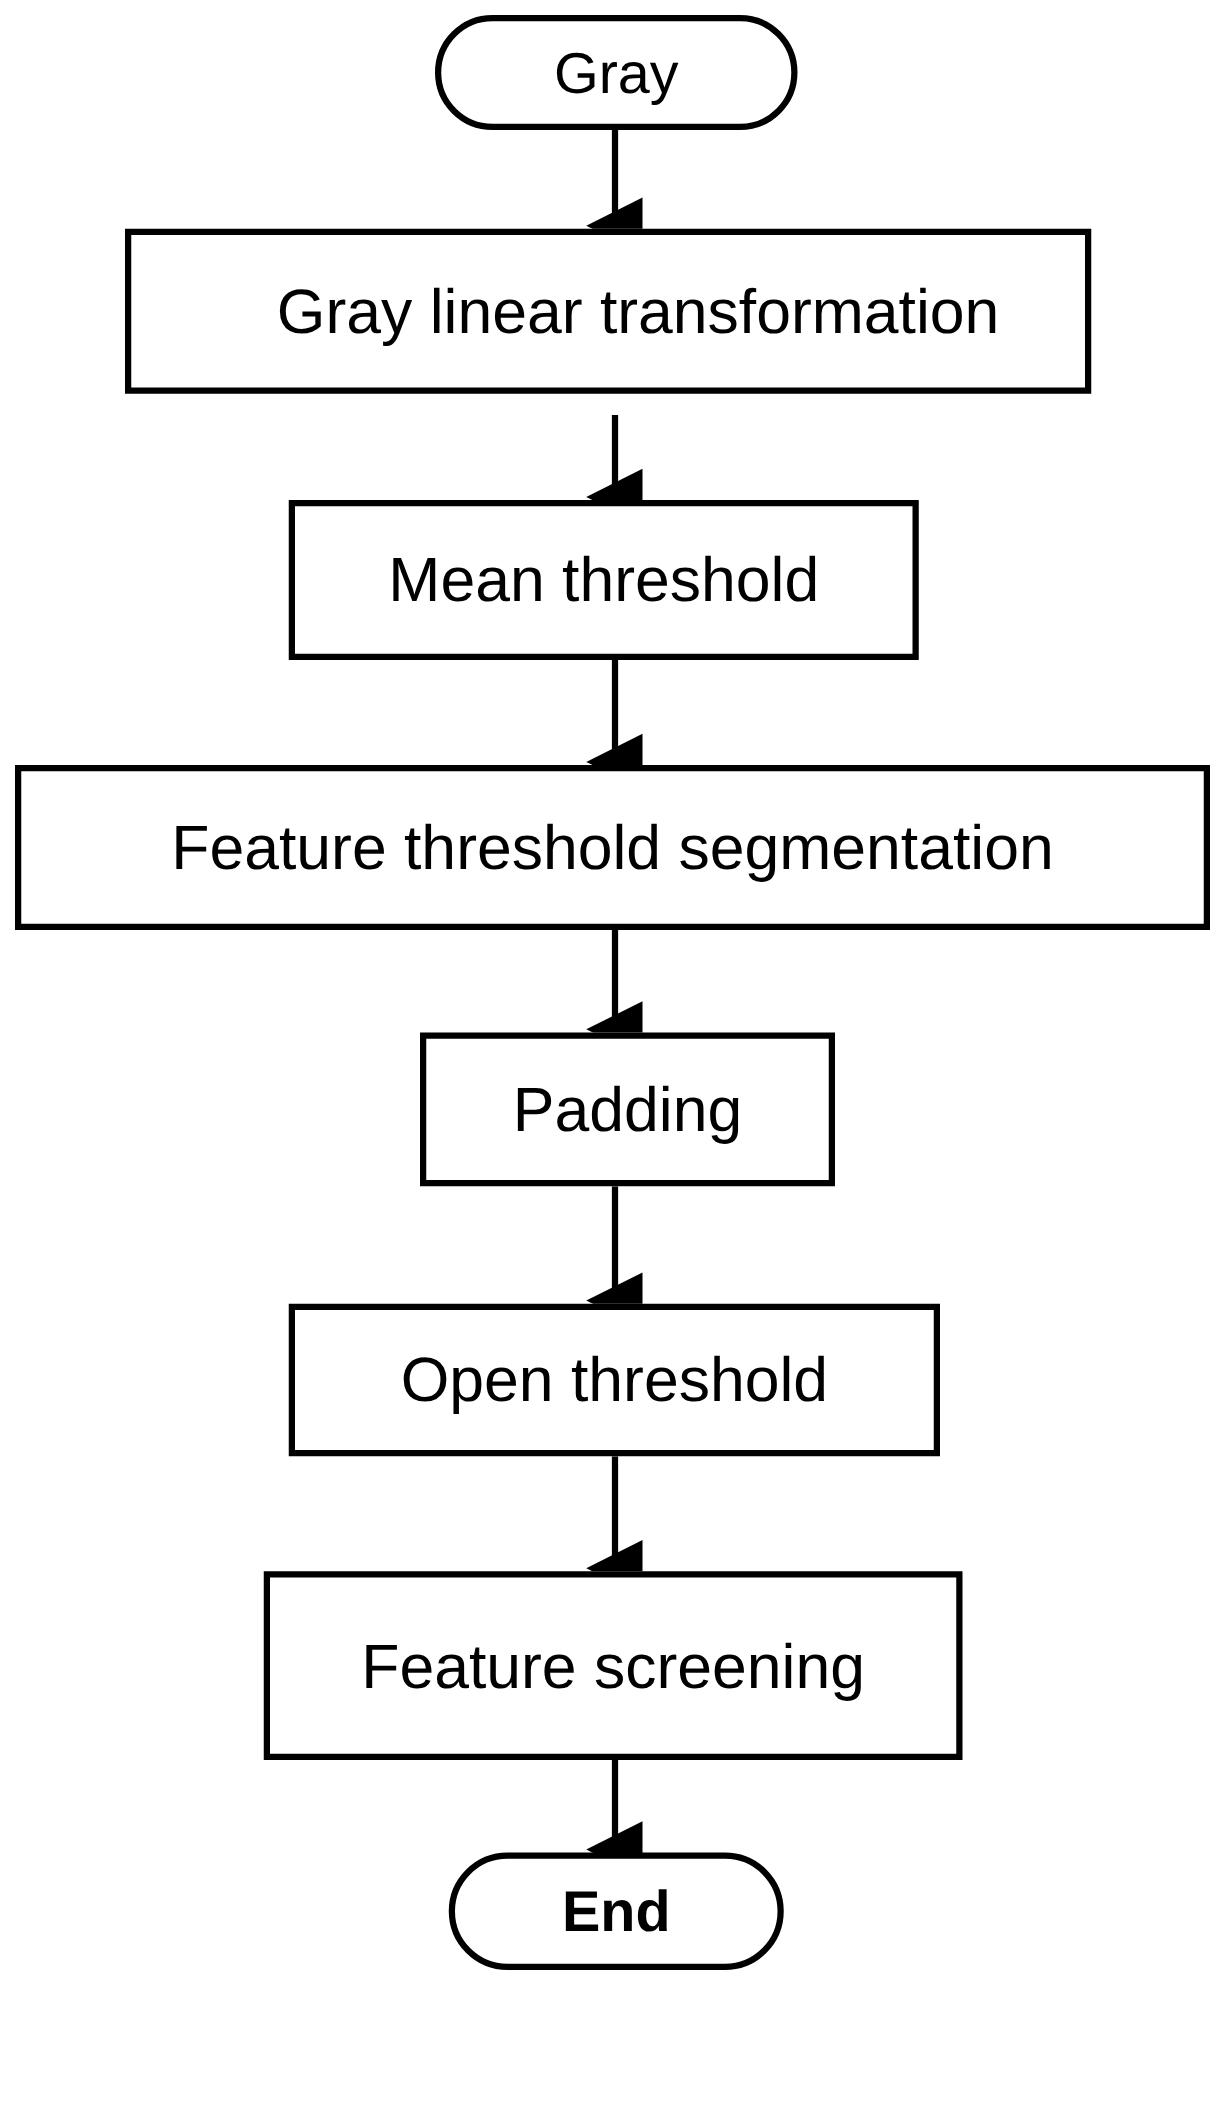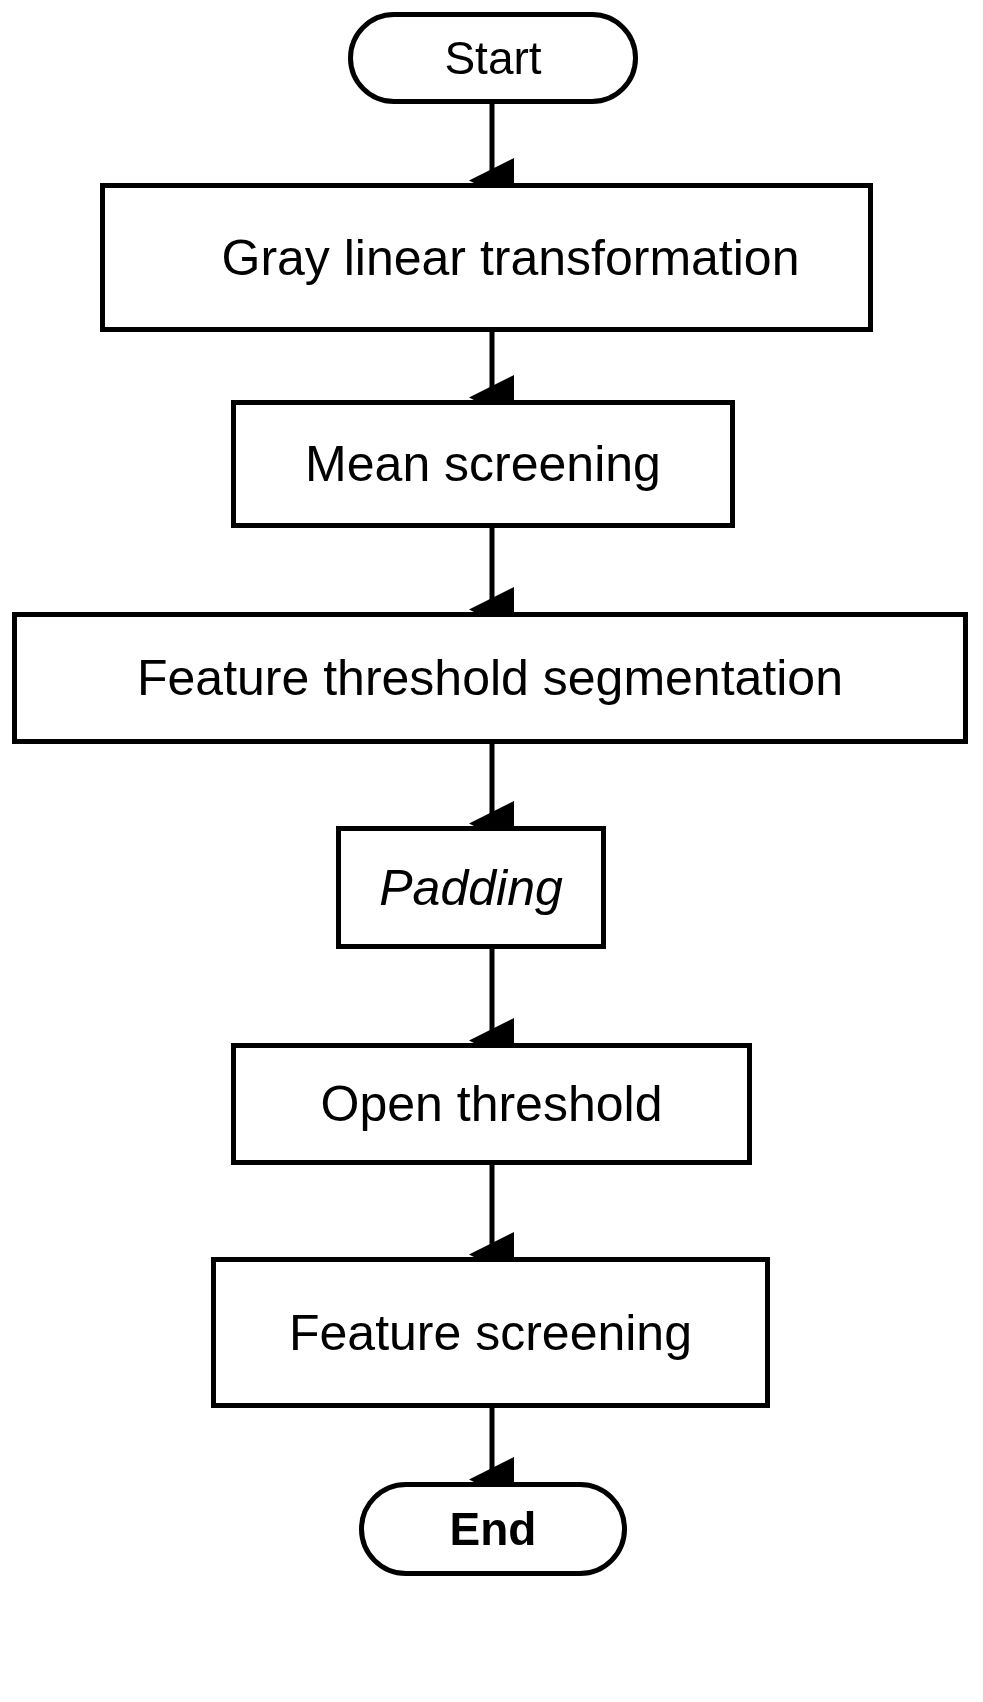--- a/index.html
+++ b/index.html
@@ -70,36 +70,36 @@
         <line x1="492" y1="332" x2="492" y2="397" stroke="#000000" stroke-width="5" marker-end="url(#arrowhead)"></line>
         <line x1="492" y1="528" x2="492" y2="609" stroke="#000000" stroke-width="5" marker-end="url(#arrowhead)"></line>
         <line x1="492" y1="744" x2="492" y2="823" stroke="#000000" stroke-width="5" marker-end="url(#arrowhead)"></line>
         <line x1="492" y1="949" x2="492" y2="1040" stroke="#000000" stroke-width="5" marker-end="url(#arrowhead)"></line>
         <line x1="492" y1="1165" x2="492" y2="1254" stroke="#000000" stroke-width="5" marker-end="url(#arrowhead)"></line>
         <line x1="492" y1="1380" x2="492" y2="1479" stroke="#000000" stroke-width="5" marker-end="url(#arrowhead)"></line>
       </g>
   </svg>
 
   <div class="node terminal" style="left: 348px; top: 12px; width: 290px; height: 92px; border-width: 5px; border-color: rgb(0, 0, 0);">
-    <span class="node-label" style="font-size: 46px;">Start</span>
+    <span class="node-label" style="font-size: 46px;">Gray</span>
   </div>
 
-  <div class="node process" style="left: 100px; top: 183px; width: 773px; height: 149px; border-width: 5px; border-color: rgb(0, 0, 0); padding-left: 48px;">
+  <div class="node process" style="left: 100px; top: 183px; width: 773px; height: 132px; border-width: 5px; border-color: rgb(0, 0, 0); padding-left: 48px;">
     <span class="node-label" style="font-size: 50px;">Gray linear transformation</span>
   </div>
 
   <div class="node process" style="left: 231px; top: 400px; width: 504px; height: 128px; border-width: 5px; border-color: rgb(0, 0, 0);">
-    <span class="node-label" style="font-size: 50px;">Mean screening</span>
+    <span class="node-label" style="font-size: 50px;">Mean threshold</span>
   </div>
 
   <div class="node process" style="left: 12px; top: 612px; width: 956px; height: 132px; border-width: 5px; border-color: rgb(0, 0, 0);">
     <span class="node-label" style="font-size: 50px;">Feature threshold segmentation</span>
   </div>
 
-  <div class="node process" style="left: 336px; top: 826px; width: 270px; height: 123px; border-width: 5px; border-color: rgb(0, 0, 0); font-style: italic;">
+  <div class="node process" style="left: 336px; top: 826px; width: 332px; height: 123px; border-width: 5px; border-color: rgb(0, 0, 0);">
     <span class="node-label" style="font-size: 50px;">Padding</span>
   </div>
 
   <div class="node process" style="left: 231px; top: 1043px; width: 521px; height: 122px; border-width: 5px; border-color: rgb(0, 0, 0);">
     <span class="node-label" style="font-size: 50px;">Open threshold</span>
   </div>
 
   <div class="node process" style="left: 211px; top: 1257px; width: 559px; height: 151px; border-width: 5px; border-color: rgb(0, 0, 0);">
     <span class="node-label" style="font-size: 50px;">Feature screening</span>
   </div>

